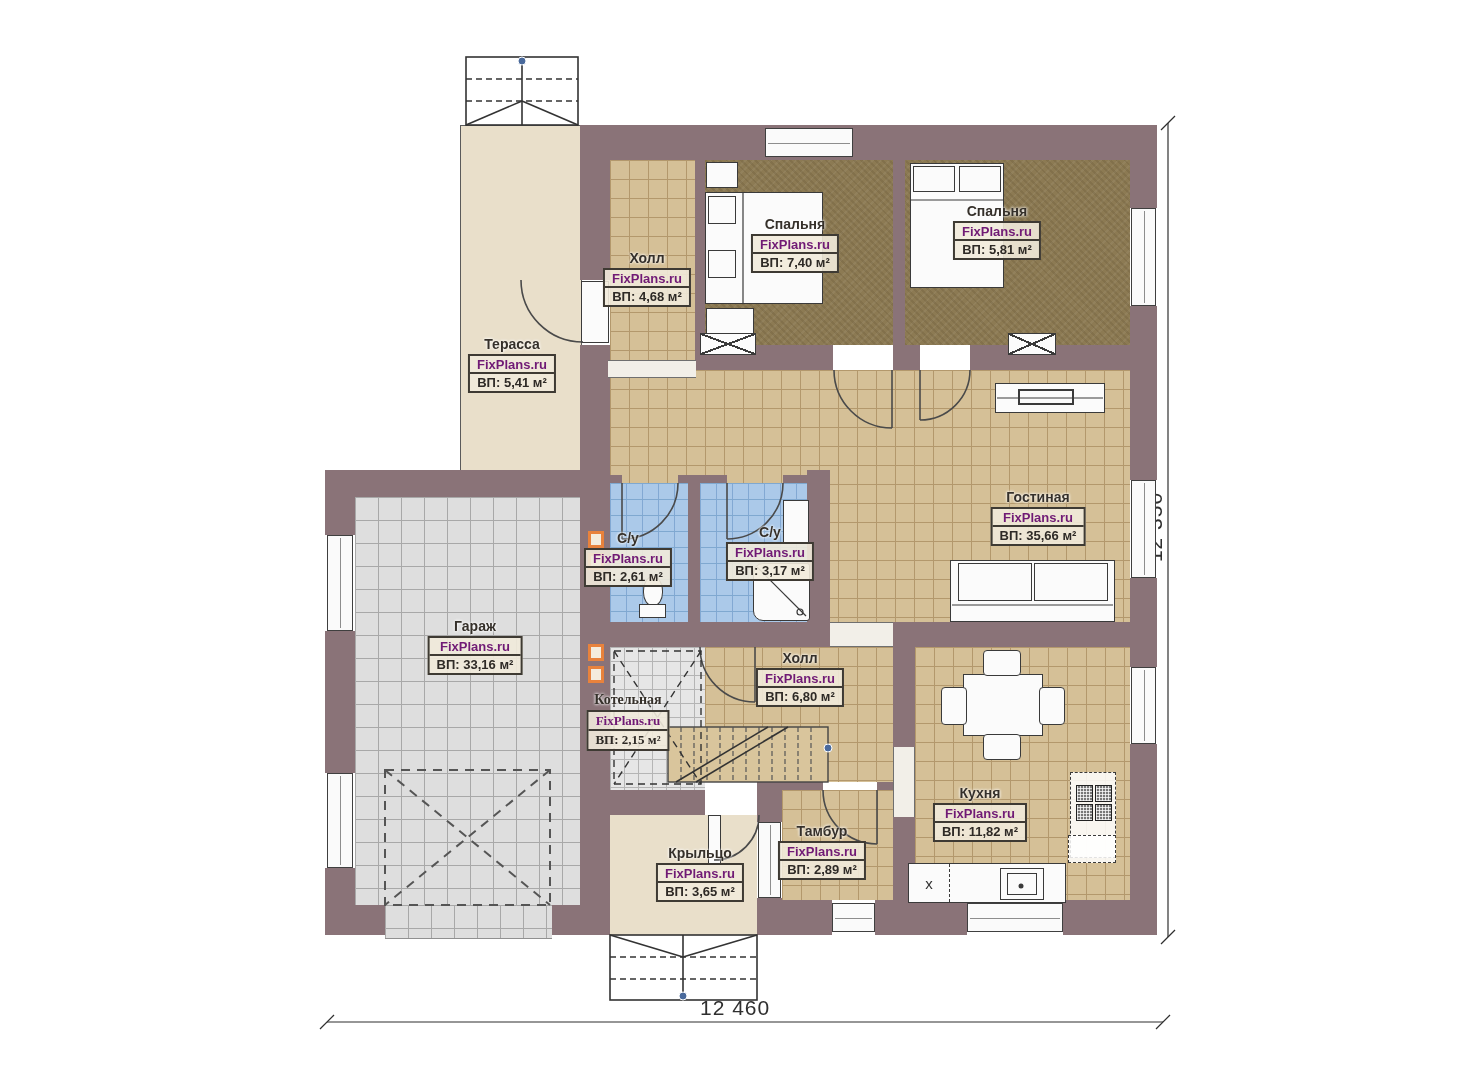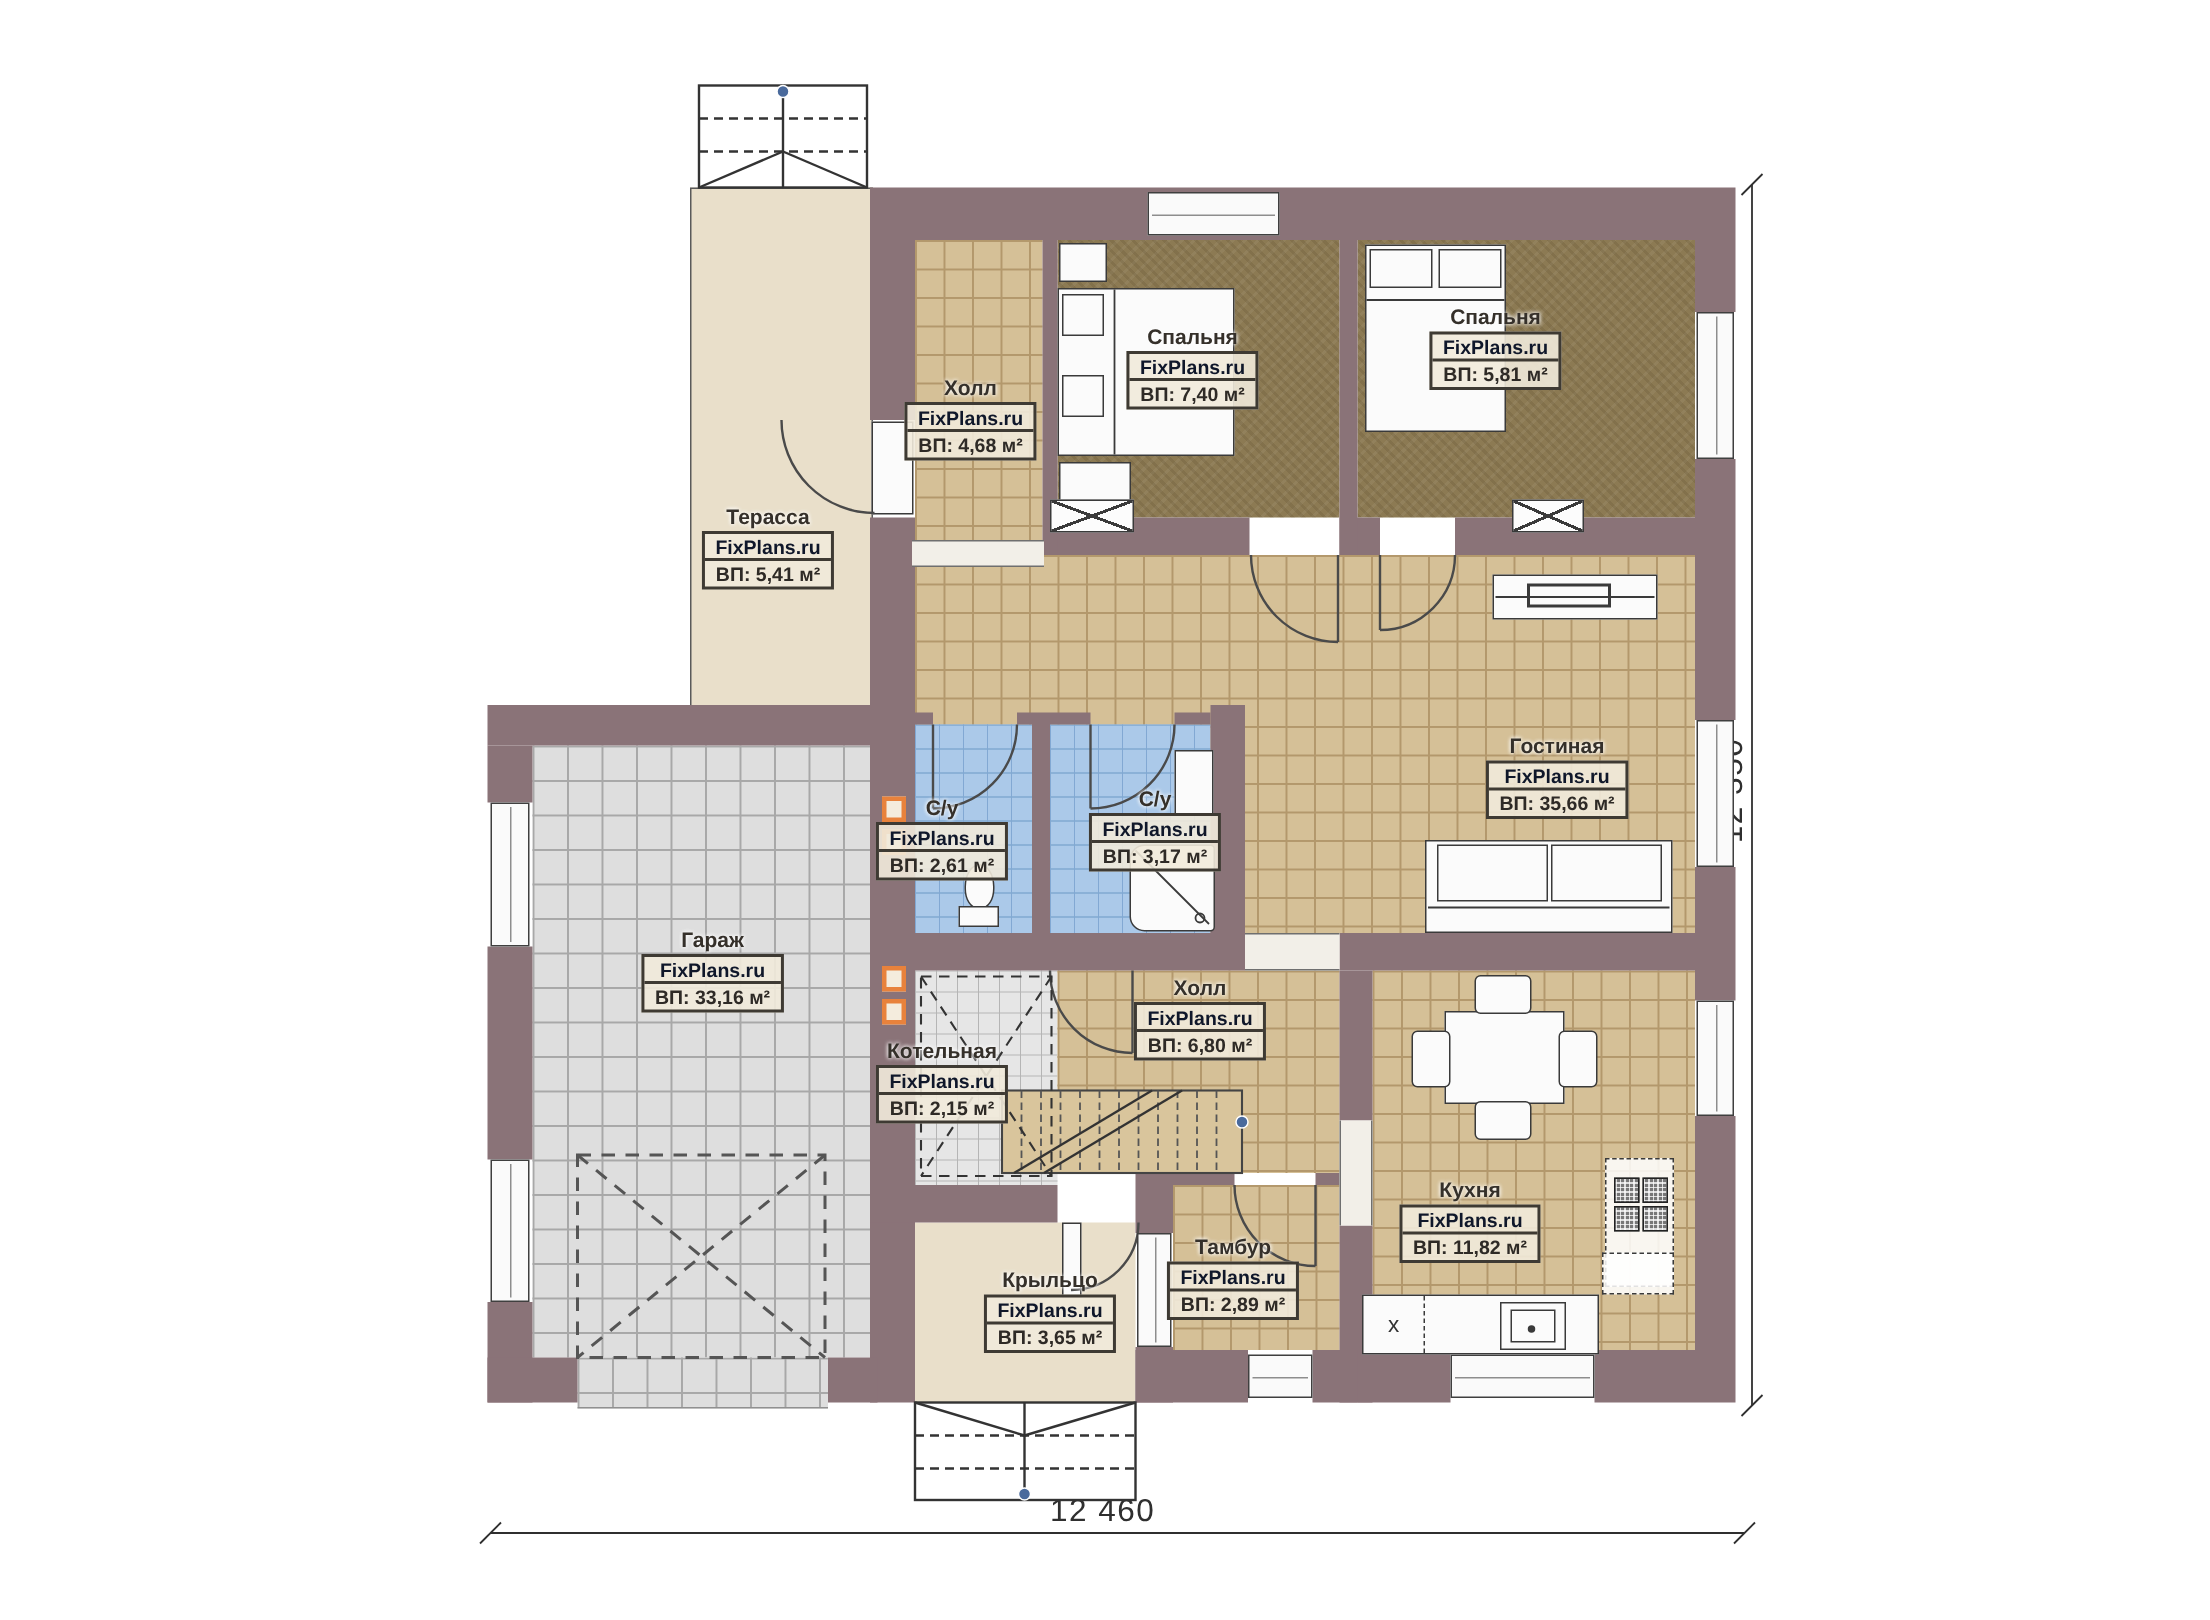--- a/index.html
+++ b/index.html
@@ -42,21 +42,21 @@
   .burner{position:absolute;width:15px;height:15px;border:1px solid #222;
       background-color:#777;
       background-image:repeating-linear-gradient(0deg,rgba(255,255,255,.75) 0 1px,transparent 1px 3px),
                        repeating-linear-gradient(90deg,rgba(255,255,255,.75) 0 1px,transparent 1px 3px);}
   .vent{position:absolute;width:16px;height:17px;background:#f4ecdd;border:3px solid #e8823c;box-sizing:border-box;}
   
   .rlabel{position:absolute;transform:translateX(-50%);text-align:center;z-index:8;white-space:nowrap;}
   .rname{font-weight:700;font-size:14px;color:#35302a;margin-bottom:2px;
          text-shadow:0 0 3px rgba(255,255,255,.9),0 0 3px rgba(255,255,255,.9);}
   .rbox{display:inline-block;border:2px solid #3e3a33;background:rgba(241,234,218,.9);}
-  .rbox .brand{padding:1px 7px 0;border-bottom:2px solid #3e3a33;font-weight:700;font-size:13px;color:#0f172a;}
+  .rbox .brand{padding:1px 7px 0;border-bottom:2px solid #3e3a33;font-weight:700;font-size:13px;color:#701a75;}
   .rbox .area{padding:1px 7px 0;font-weight:700;font-size:13px;color:#2e2a26;padding-bottom:1px;}
   .dim{position:absolute;font-size:21px;color:#2f2f2f;letter-spacing:1px;}
   svg{position:absolute;left:0;top:0;z-index:5;pointer-events:none;}
   .z1{z-index:1}.z3{z-index:3}.z4{z-index:4}.z6{z-index:6}
 </style>
 </head>
 <body>
 
 <div class="stage">
 
@@ -303,21 +303,21 @@
   <div class="rlabel" style="left:770px;top:524px;">
     <div class="rname">С/у</div>
     <div class="rbox"><div class="brand">FixPlans.ru</div>
       <div class="area">ВП: 3,17 м²</div></div>
   </div>
   <div class="rlabel" style="left:475px;top:618px;">
     <div class="rname">Гараж</div>
     <div class="rbox"><div class="brand">FixPlans.ru</div>
       <div class="area">ВП: 33,16 м²</div></div>
   </div>
-  <div class="rlabel" style="left:628px;top:692px;">
+  <div class="rlabel" style="left:628px;top:692px;font-family:Liberation Serif, serif;">
     <div class="rname">Котельная</div>
     <div class="rbox"><div class="brand">FixPlans.ru</div>
       <div class="area">ВП: 2,15 м²</div></div>
   </div>
   <div class="rlabel" style="left:800px;top:650px;">
     <div class="rname">Холл</div>
     <div class="rbox"><div class="brand">FixPlans.ru</div>
       <div class="area">ВП: 6,80 м²</div></div>
   </div>
   <div class="rlabel" style="left:980px;top:785px;">

